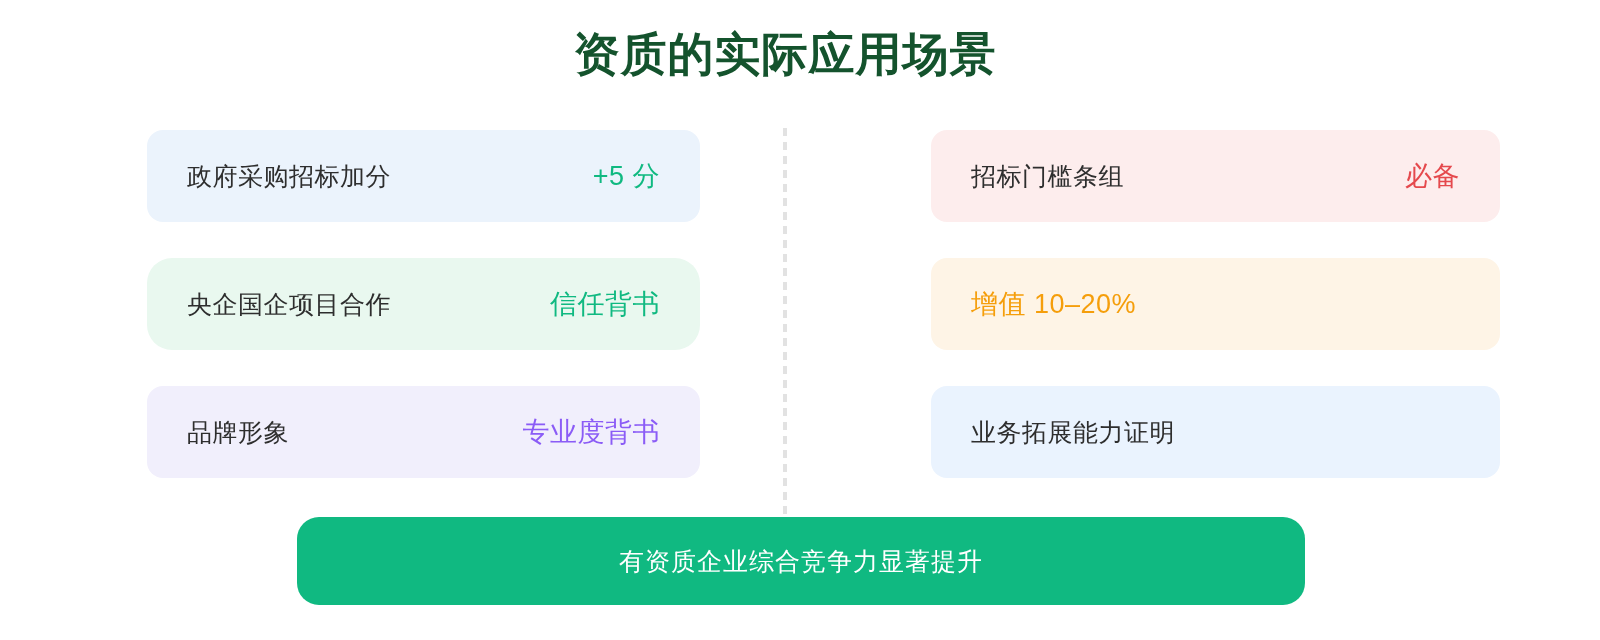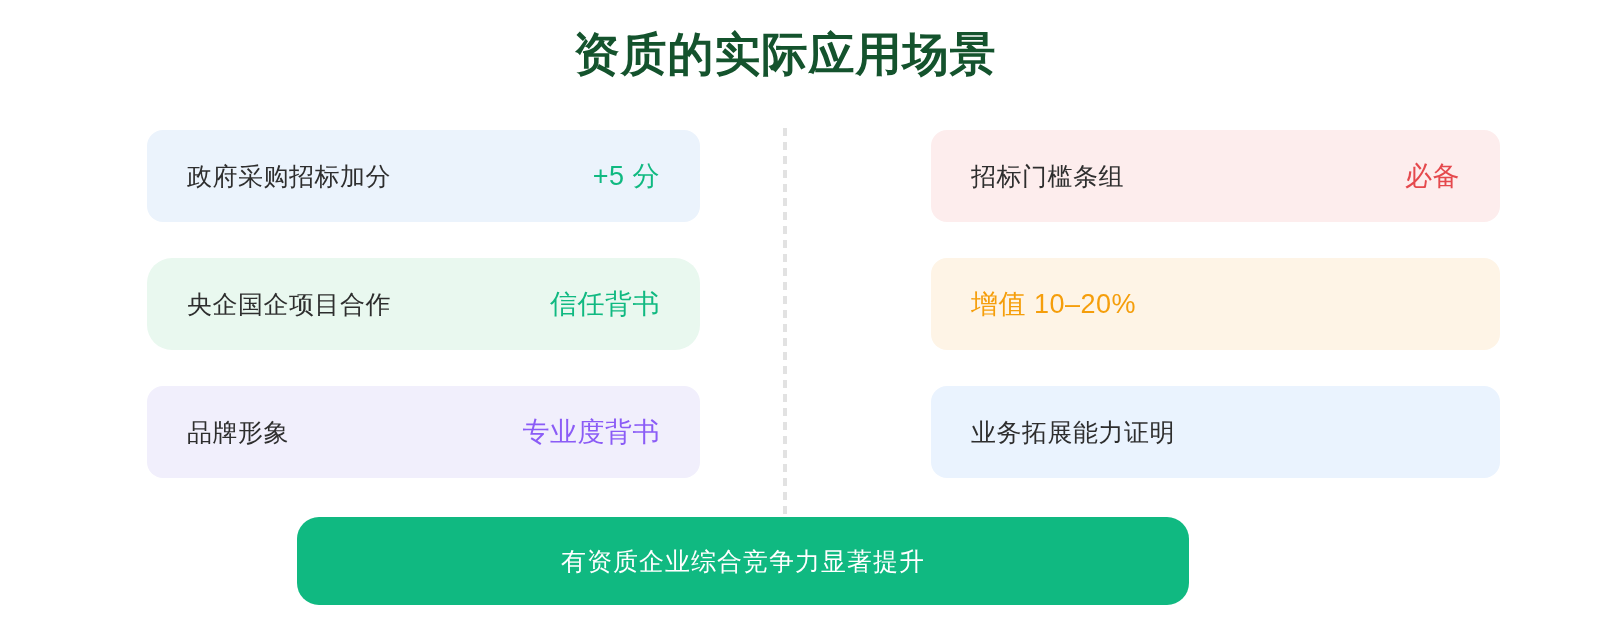--- a/index.html
+++ b/index.html
@@ -65,21 +65,21 @@
     background: repeating-linear-gradient(
       to bottom,
       #e2e2e2 0px, #e2e2e2 8px,
       transparent 8px, transparent 14px
     );
   }
   .banner {
     position: absolute;
     left: 297px;
     top: 517px;
-    width: 892px;
+    width: 1008px;
     height: 88px;
     border-radius: 22px;
     display: flex;
     align-items: center;
     justify-content: center;
   }
   .banner .banner-text {
     font-size: 25px;
     font-weight: 500;
     letter-spacing: 1px;

